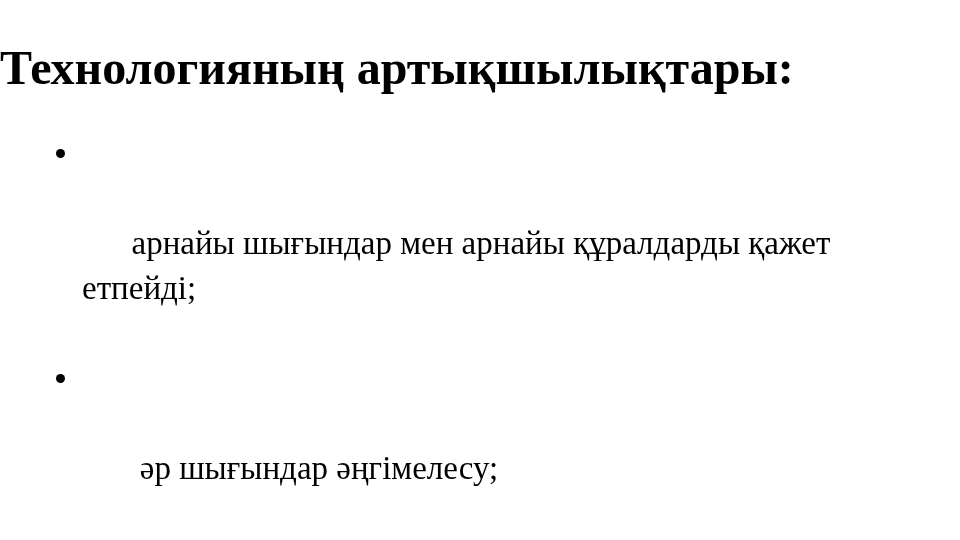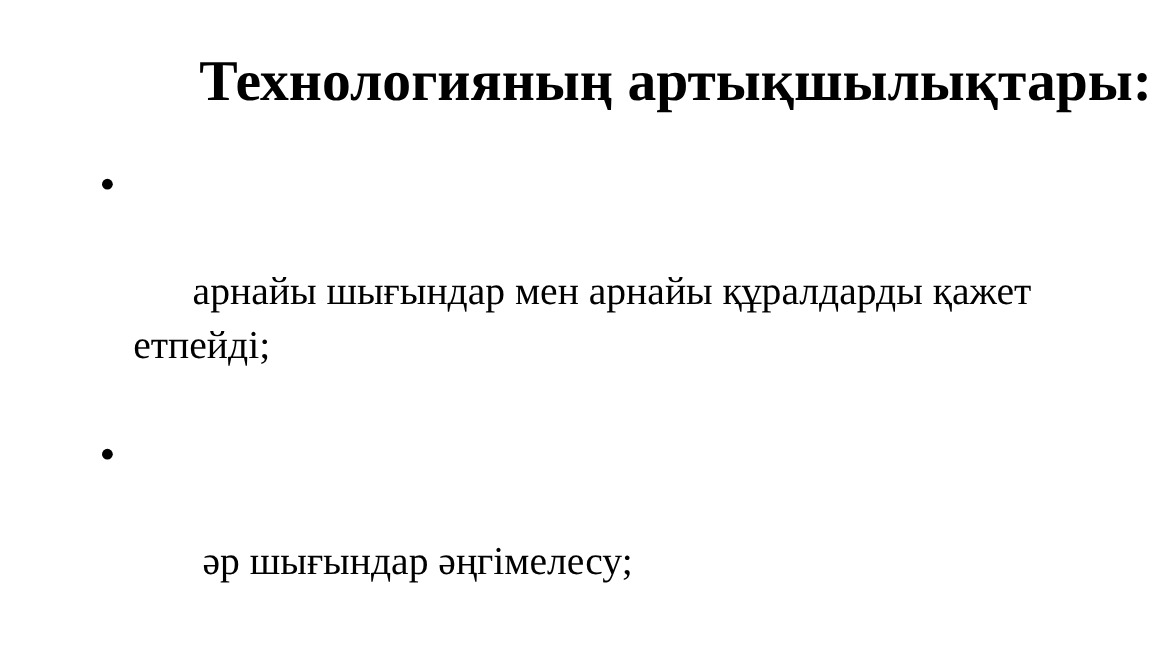--- a/index.html
+++ b/index.html
@@ -13,41 +13,40 @@
     height: 540px;
     background: #ffffff;
     color: #000000;
     font-family: "Liberation Serif", serif;
     overflow: hidden;
     box-sizing: border-box;
   }
   .title {
     margin: 0;
     padding-top: 39px;
-    text-align: right;
+    text-align: left;
     font-size: 48px;
     font-weight: bold;
     line-height: 1.2;
     letter-spacing: 0px;
     color: #000000;
     white-space: nowrap;
   }
   .bullets {
     list-style: none;
     margin: 34px 0 0 0;
     padding: 0;
   }
   .bullet-item {
     position: relative;
     padding-left: 82px;
     padding-right: 30px;
     line-height: 45px;
     font-size: 33px;
     white-space: pre-wrap;
-    margin-left: 29px;
   }
   .dot {
     position: absolute;
     left: 56px;
     top: 18px;
     width: 9px;
     height: 9px;
     border-radius: 50%;
     background: #000000;
   }

